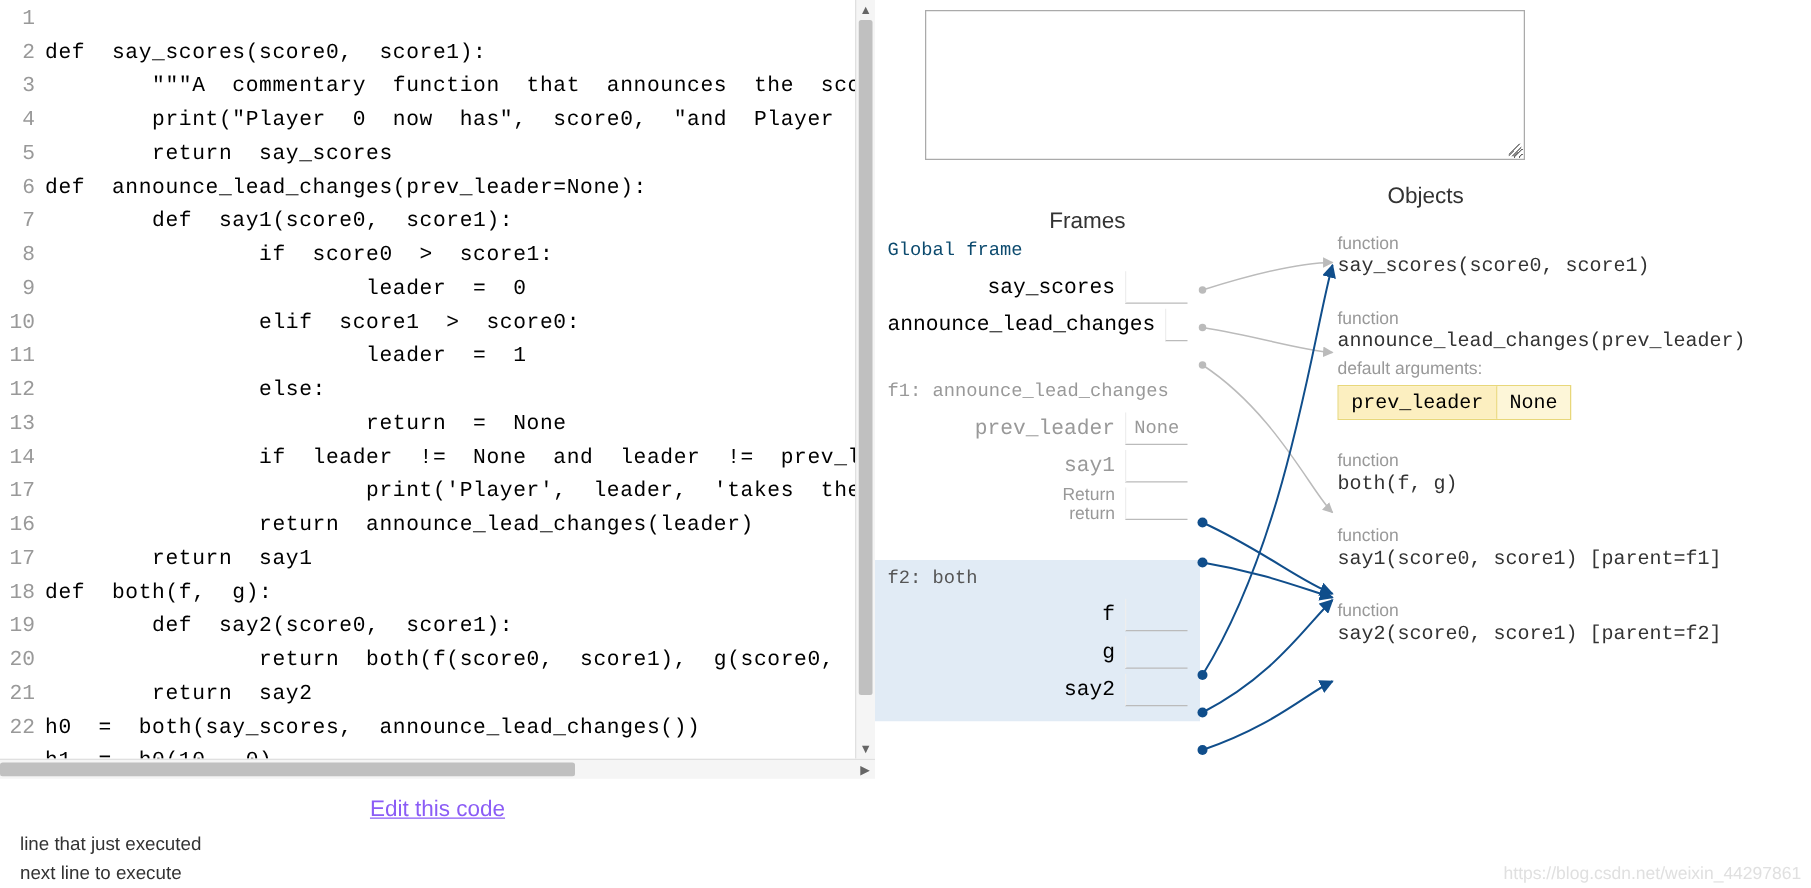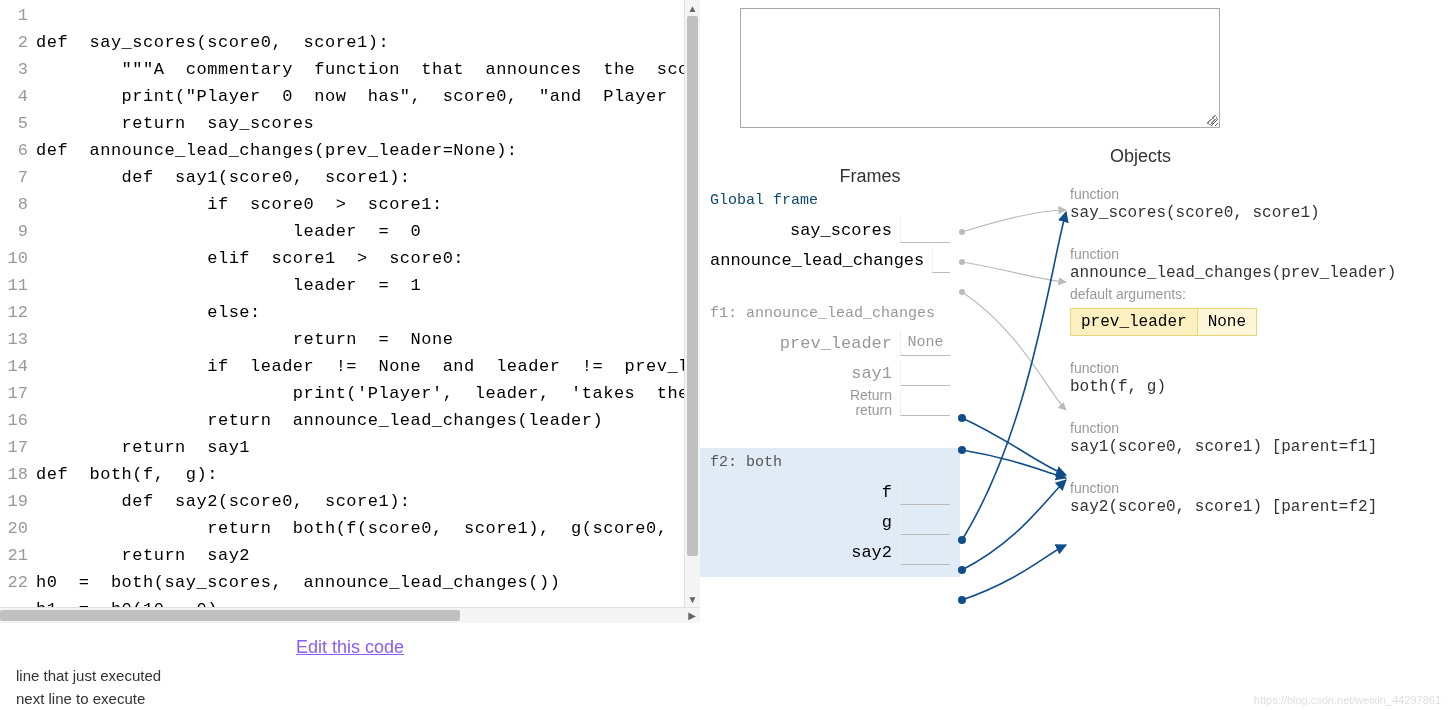--- a/index.html
+++ b/index.html
@@ -36,21 +36,21 @@
   .var-name.rv { font-family: Arial, sans-serif; font-size: 14px; color: #999; line-height: 15px; }
   .var-slot { width: 50px; height: 26px; border-bottom: 1px solid #bbb; border-left: 1px solid #eee; display: flex; align-items: center; justify-content: center; font-family: "Courier New", monospace; font-size: 15px; color: #999; }
   .objects-col { position: absolute; left: 370px; top: 186px; width: 420px; }
   .obj { margin-bottom: 24px; }
   .obj-label { font-family: Arial, sans-serif; font-size: 14px; color: #999; margin-bottom: 2px; }
   .obj-sig { font-family: "Courier New", monospace; font-size: 16px; color: #333; }
   .defargs { margin-top: 4px; }
   .defarg-box { display: inline-flex; border: 1px solid #e8d77a; margin-top: 4px; }
   .defarg-box .k { background: #fcefc0; padding: 4px 10px; font-family: "Courier New", monospace; font-size: 16px; border-right: 1px solid #e8d77a; }
   .defarg-box .v { background: #fdf6d8; padding: 4px 10px; font-family: "Courier New", monospace; font-size: 16px; }
-  .watermark { position: absolute; right: 8px; bottom: 4px; font-size: 11px; color: #e0e0e0; }
+  .watermark { position: absolute; right: 8px; bottom: 4px; font-size: 14px; color: #e0e0e0; }
   svg.arrows { position: absolute; left: 0; top: 0; pointer-events: none; }
   .dot { fill: #104e8b; }
   .arrow-blue { stroke: #104e8b; stroke-width: 1.6; fill: none; }
   .arrow-gray { stroke: #bbb; stroke-width: 1.2; fill: none; }
   .dot-gray { fill: #bbb; }
   .ahead-blue { fill: #104e8b; }
   .ahead-gray { fill: #bbb; }
 </style>
 </head>
 <body>

